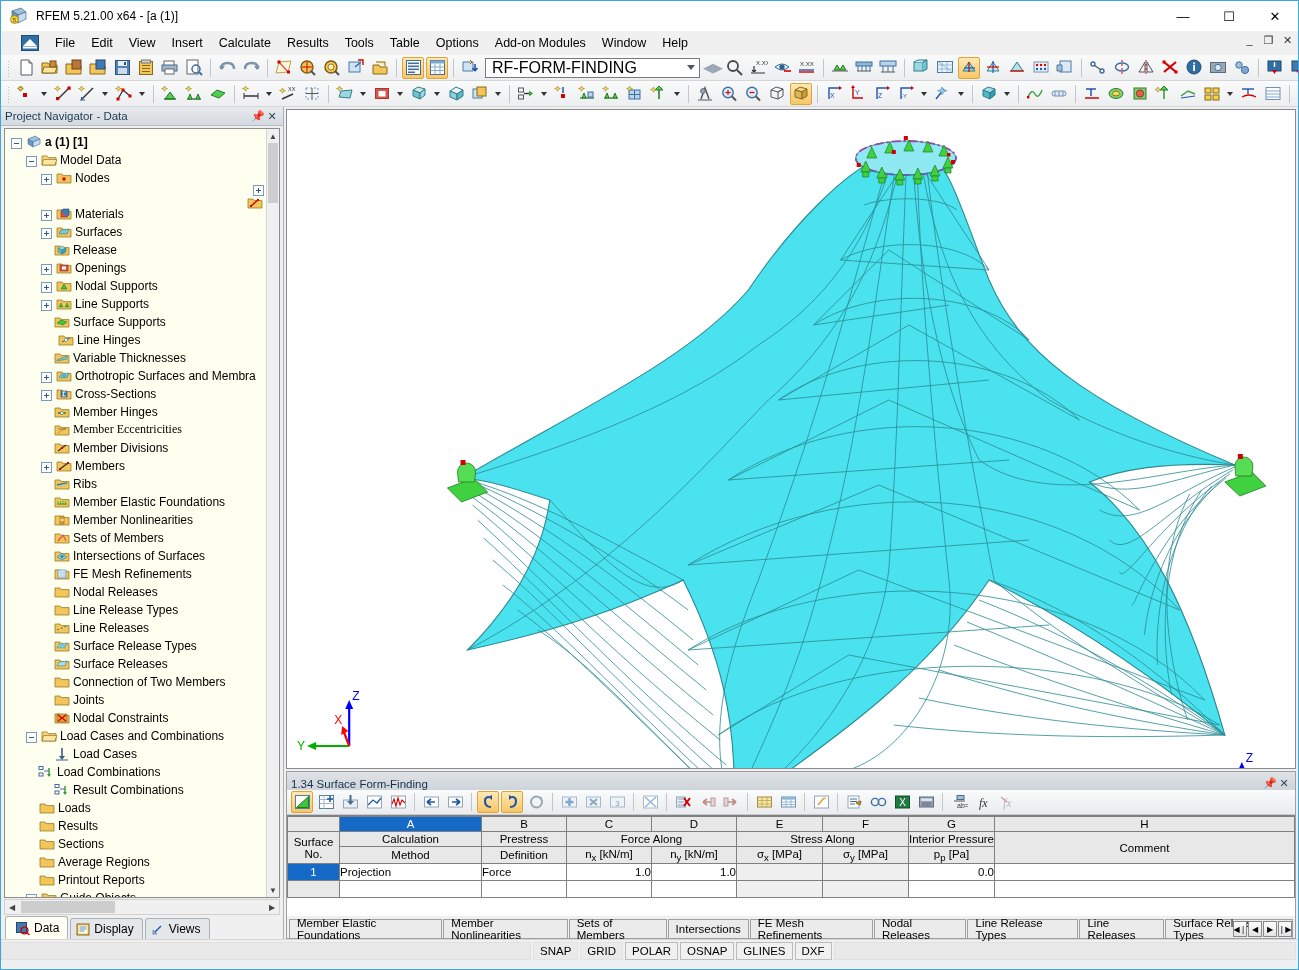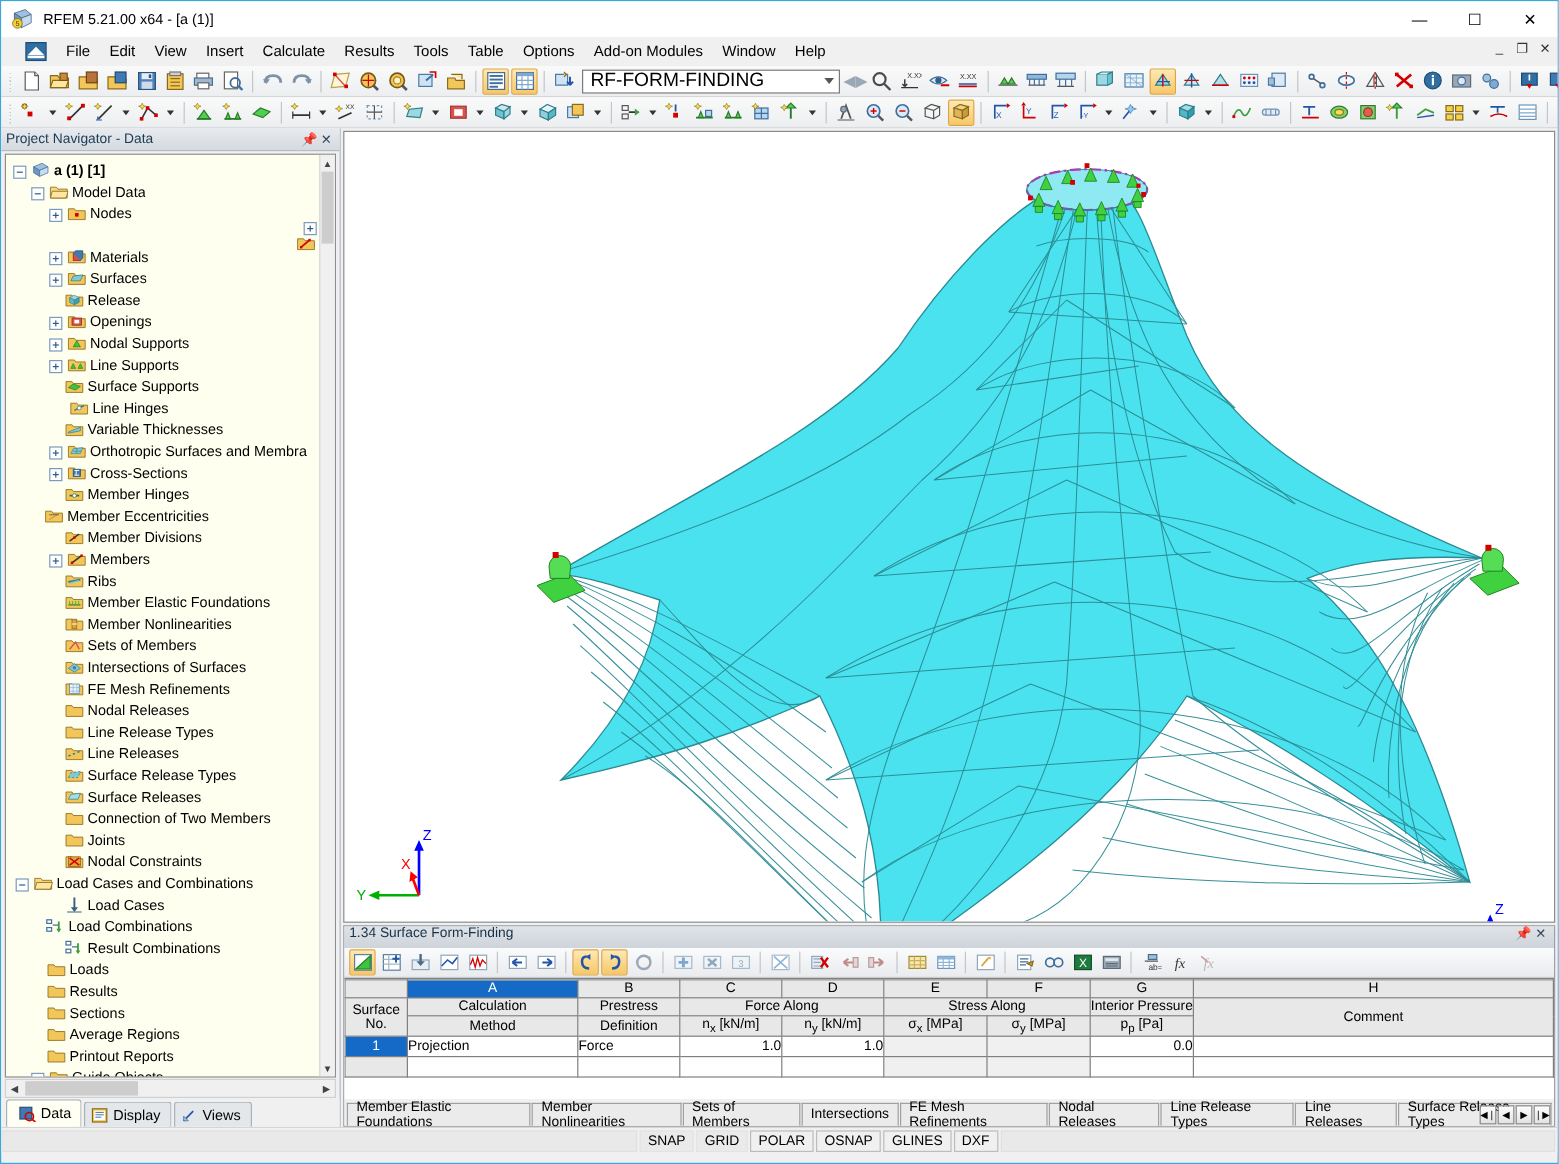--- a/index.html
+++ b/index.html
@@ -111,21 +111,21 @@
 
   
   .rightcol { flex:1; display:flex; flex-direction:column; background:#f0f0f0; }
   .viewport { height:660px; background:#fff; border:1px solid #8a8a8a;
               margin:2px 2px 0 2px; position:relative; overflow:hidden; }
 
   
   .tablepanel { flex:1; margin:2px 2px 0 2px; display:flex; flex-direction:column;
                 border:1px solid #9aa0a6; background:#f0f0f0; }
   .tp-title { height:18px; background:linear-gradient(#dfe3e8,#cfd4da);
-              display:flex; align-items:flex-start; padding:0 4px;
+              display:flex; align-items:flex-end; padding:0 4px;
               font-size:11.5px; color:#16324a; }
   .tp-title .t { flex:1; }
   .tp-title .btn { width:14px; text-align:center; font-size:11px; color:#33475c; }
   .tp-toolbar { height:25px; background:linear-gradient(#fafbfc,#e9ebee);
                 display:flex; align-items:center; padding:0 3px;
                 border-bottom:1px solid #c7ccd1; }
   .grid { flex:1; background:#fff; position:relative; overflow:hidden;
           border-top:1px solid #808080; }
   table.g { border-collapse:collapse; table-layout:fixed; width:1007px;
             font-size:11.5px; }
@@ -1021,21 +1021,21 @@
             </div>
             <div class="tnode" style="padding-left: 36px;">
               <span class="noexp"></span>
               <span class="ic"><svg width="16" height="14" viewBox="0 0 16 14">
                   <path d="M1 3h5l1.2 1.6H15v7.4H1z" fill="#f3c659" stroke="#8a6a18" stroke-width=".7"></path>
                   <path d="M4 8h8" stroke="#2f6f4f" stroke-width="1.4"></path>
                   <circle cx="8" cy="8" r="1.6" fill="#fff" stroke="#2f6f4f" stroke-width=".6"></circle>
                 </svg></span>
               <span class="lbl">Member Hinges</span>
             </div>
-            <div class="tnode" style="padding-left: 19px;">
+            <div class="tnode" style="padding-left: 36px; font-family: Liberation Serif, serif;">
               <span class="noexp"></span>
               <span class="ic"><svg width="16" height="14" viewBox="0 0 16 14">
                   <path d="M1 3h5l1.2 1.6H15v7.4H1z" fill="#f3c659" stroke="#8a6a18" stroke-width=".7"></path>
                   <path d="M4 10 L12 5" stroke="#d9a23a" stroke-width="1.3"></path>
                   <path d="M4 6h8" stroke="#555" stroke-width=".7"></path>
                 </svg></span>
               <span class="lbl">Member Eccentricities</span>
             </div>
             <div class="tnode" style="padding-left: 36px;">
               <span class="noexp"></span>
@@ -1163,21 +1163,21 @@
             </div>
             <div class="tnode" style="padding-left: 36px;">
               <span class="noexp"></span>
               <span class="ic"><svg width="16" height="14" viewBox="0 0 16 14">
                   <path d="M1 3h5l1.2 1.6H15v7.4H1z" fill="#f3c659" stroke="#8a6a18" stroke-width=".7"></path>
                   <rect x="3" y="3" width="10" height="8" fill="#e3a53a" stroke="#8a5a18" stroke-width=".6"></rect>
                   <path d="M4 4l8 6M12 4l-8 6" stroke="#d40000" stroke-width="1.3"></path>
                 </svg></span>
               <span class="lbl">Nodal Constraints</span>
             </div>
-            <div class="tnode" style="padding-left: 8px;">
+            <div class="tnode" style="padding-left: 21px;">
               <span class="exp"></span>
               <span class="ic"><svg width="16" height="14" viewBox="0 0 16 14">
                   <path d="M1 3h5l1.2 1.6H15v7.4H1z" fill="#f7d97e" stroke="#8a6a18" stroke-width=".7"></path>
                   <path d="M2.6 6.4h13.2L14 12H1z" fill="#ffe6a0" stroke="#8a6a18" stroke-width=".7"></path>
                 </svg></span>
               <span class="lbl">Load Cases and Combinations</span>
             </div>
             <div class="tnode" style="padding-left: 36px;">
               <span class="noexp"></span>
               <span class="ic"><svg width="16" height="14" viewBox="0 0 16 14">

